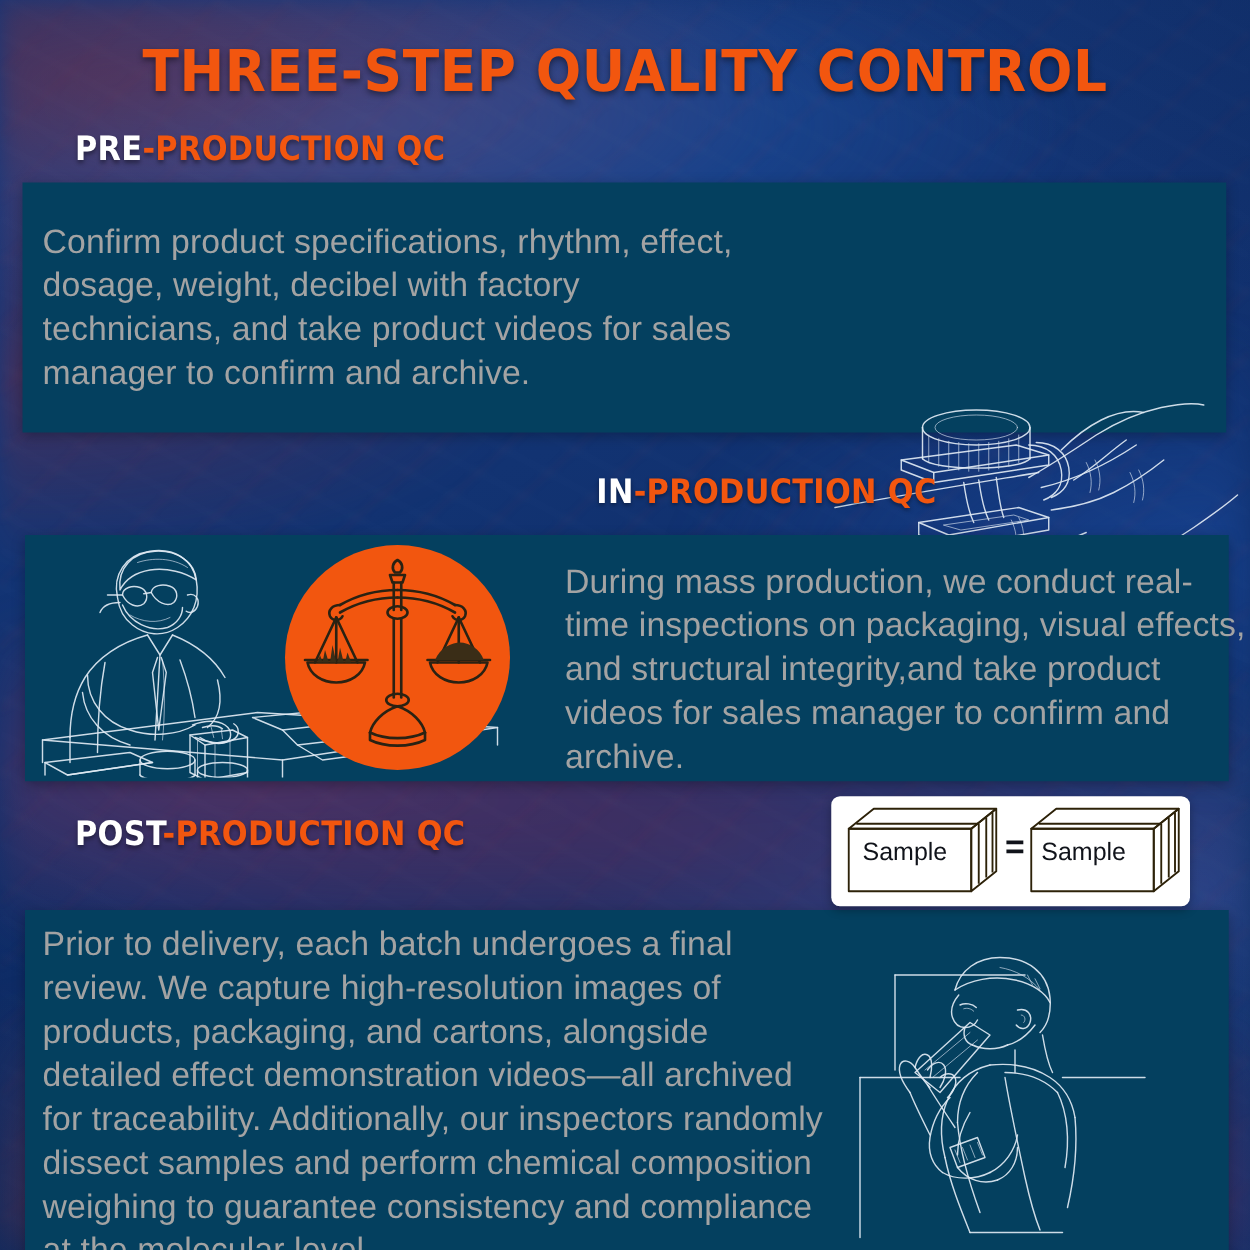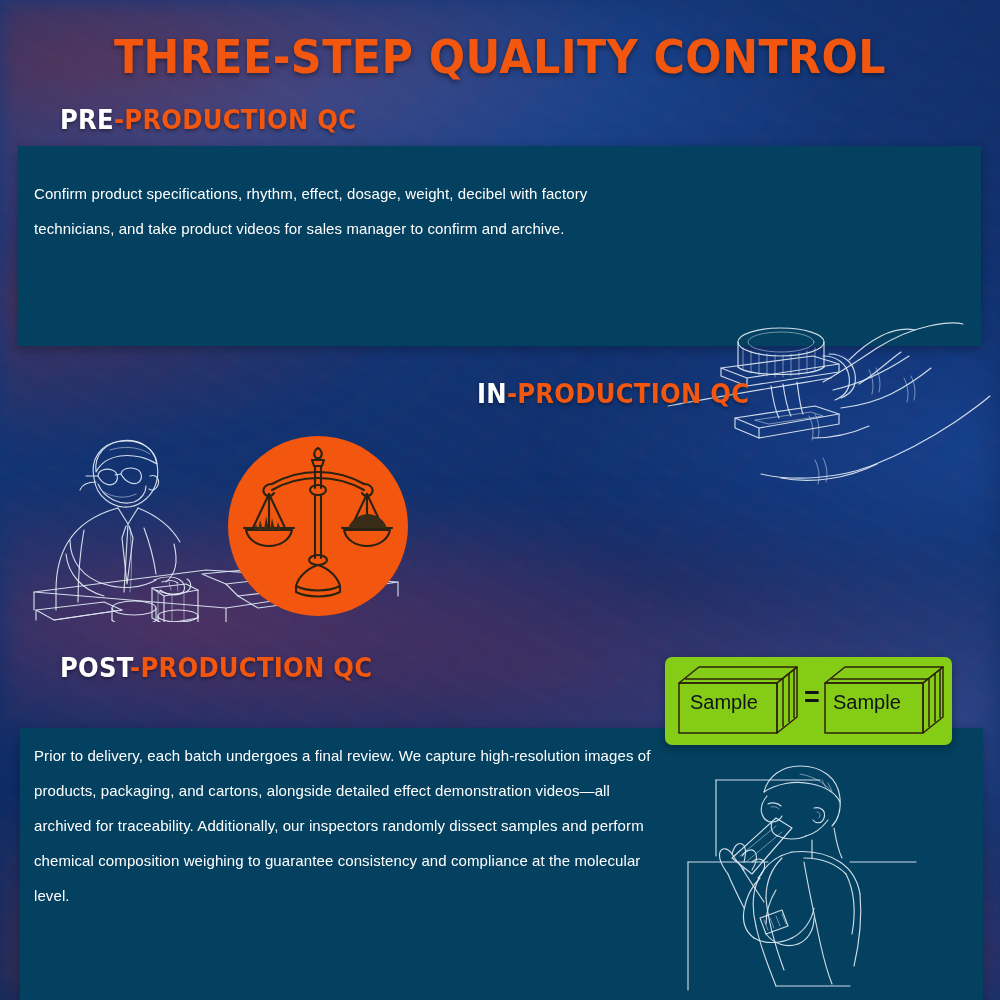--- a/index.html
+++ b/index.html
@@ -83,23 +83,23 @@
     position:absolute;
     background:#04405f;
     box-shadow:0 3px 10px rgba(0,0,0,.28);
   }
   #panel-1{left:18px;top:146px;width:963px;height:200px;}
   #panel-2{left:20px;top:428px;width:963px;height:197px;}
   #panel-3{left:20px;top:728px;width:963px;height:300px;}
 
   .body-text{
     position:absolute;
-    color:#ffffff;
+    color:#a3a3a3;
     font-family:"Liberation Sans",sans-serif;
-    font-size:15px;
+    font-size:27px;
     line-height:35px;
     letter-spacing:.1px;
   }
   #text-1{left:16px;top:30px;width:560px;}
   #text-2{left:432px;top:20px;width:545px;}
   #text-3{left:14px;top:10px;width:625px;}
 
   
   .art{position:absolute;}
   .art svg{display:block;}
@@ -114,22 +114,22 @@
   #scale-badge{
     position:absolute;left:228px;top:436px;width:180px;height:180px;
     border-radius:50%;background:#f2560f;
   }
   #scale-badge svg{position:absolute;left:0;top:0;}
   .sl{fill:none;stroke:#2a2213;stroke-width:2.1;stroke-linecap:round;stroke-linejoin:round;}
   .sl-f{fill:#3a2d17;stroke:none;}
 
   
   #sample-banner{
-    position:absolute;left:665px;top:657px;width:287px;height:88px;
-    background:#84cc16;border-radius:7px;
+    position:absolute;left:665px;top:637px;width:287px;height:88px;
+    background:#ffffff;border-radius:7px;
     box-shadow:0 3px 8px rgba(0,0,0,.3);
   }
   #sample-banner svg{position:absolute;left:0;top:0;}
   .bx{fill:none;stroke:#2d2209;stroke-width:1.5;stroke-linejoin:round;}
   .banner-label{
     position:absolute;color:#10131a;
     font-family:"Liberation Sans",sans-serif;
     font-size:20px;line-height:20px;
   }
   #lbl-sample{left:25px;top:35px;}
@@ -212,20 +212,23 @@
         <path class="ln" d="M160 58 C174 58 184 66 186 78 C188 90 182 98 172 102"></path>
         <path class="ln" d="M166 56 C180 56 190 64 192 76 C194 88 188 96 178 100"></path>
       </svg>
     </div>
   </div>
 
   <div class="step-head" id="head-in">
     <span class="w">IN</span><span class="o">-PRODUCTION QC</span>
   </div>
 
+  <div class="panel" id="panel-2">
+    <div class="body-text" id="text-2">During mass production, we conduct real-time inspections on packaging, visual effects, and structural integrity,and take product videos for sales manager to confirm and archive.</div>
+  </div>
 
   <div class="art" id="art-worker">
     <svg width="400" height="190" viewBox="0 0 400 190">
 
       <path class="ln" d="M68 46 C64 28 74 12 94 9 C114 6 128 16 131 32 C134 48 128 62 116 70 C104 78 90 76 80 68 C72 62 69 54 68 46 Z"></path>
 
       <path class="ln" d="M70 40 C68 22 80 10 98 9 C116 8 130 18 131 32 C122 26 108 22 94 24 C82 26 74 32 70 40 Z"></path>
       <path class="ln-t" d="M84 18 C96 14 112 14 124 22"></path>
 
       <path class="ln" d="M124 44 C130 42 134 47 132 53 C130 58 126 59 123 57"></path>

